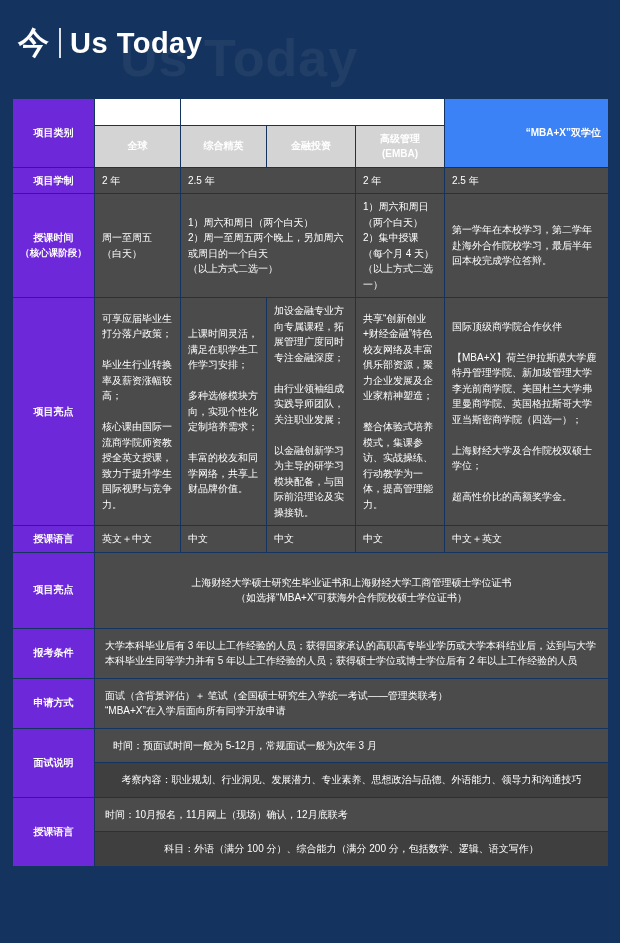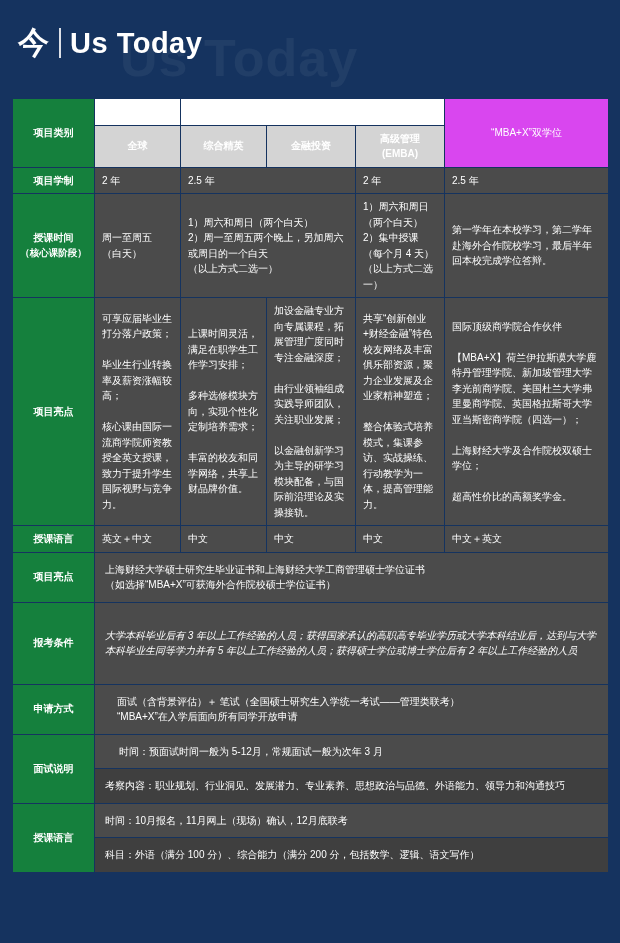--- a/index.html
+++ b/index.html
@@ -73,45 +73,45 @@
   .tbl td {
     border: 1px solid #15335f;
     vertical-align: middle;
     font-size: 10px;
     line-height: 1.55;
     color: #ffffff;
     padding: 5px 7px;
     box-sizing: border-box;
   }
   .lbl {
-    background: #15803d;
+    background: #6d28d9;
     color: #15335f;
     font-weight: bold;
     text-align: center;
     font-size: 12px;
     width: 82px;
     line-height: 1.35;
   }
   .lbl .sub {
     font-size: 9.5px;
     font-weight: bold;
     display: block;
   }
   .hd-white {
     background: #ffffff;
     color: #15335f;
     font-weight: bold;
     text-align: center;
     font-size: 12.5px;
   }
   .hd-gold {
-    background: #d946ef;
-    color: #15335f;
-    font-weight: normal;
-    text-align: center;
+    background: #3b82f6;
+    color: #15335f;
+    font-weight: bold;
+    text-align: right;
     font-size: 12.5px;
   }
   .hd-sub {
     background: #d4d4d4;
     color: #15335f;
     font-weight: bold;
     text-align: center;
     font-size: 11px;
   }
   .cell {
@@ -124,21 +124,21 @@
   }
   .cell-just {
     background: #4b4b4b;
     text-align: left;
     vertical-align: top;
     padding: 9px 8px;
     line-height: 1.72;
   }
   .cell-dark {
     background: #3f3f3f;
-    text-align: left;
+    text-align: center;
   }
   .tight { line-height: 1.5; }
 </style>
 </head>
 <body>
 
 <div class="page">
 
   <div class="header">
     <div class="ghost">Us Today</div>
@@ -234,38 +234,38 @@
         <td class="lbl">授课语言</td>
         <td class="cell">英文＋中文</td>
         <td class="cell">中文</td>
         <td class="cell">中文</td>
         <td class="cell">中文</td>
         <td class="cell">中文＋英文</td>
       </tr>
 
       <tr>
         <td class="lbl">项目亮点</td>
-        <td class="cell-l" colspan="5" style="white-space:pre-line; padding:9px 10px;">上海财经大学硕士研究生毕业证书和上海财经大学工商管理硕士学位证书
+        <td class="cell-l" colspan="5" style="white-space:pre-line; padding:22px 10px;text-align:center;">上海财经大学硕士研究生毕业证书和上海财经大学工商管理硕士学位证书
 （如选择“MBA+X”可获海外合作院校硕士学位证书）</td>
       </tr>
 
       <tr>
         <td class="lbl">报考条件</td>
-        <td class="cell-l" colspan="5" style="padding:25px 10px;font-style:italic;">大学本科毕业后有 3 年以上工作经验的人员；获得国家承认的高职高专毕业学历或大学本科结业后，达到与大学本科毕业生同等学力并有 5 年以上工作经验的人员；获得硕士学位或博士学位后有 2 年以上工作经验的人员</td>
+        <td class="cell-l" colspan="5" style="padding:9px 10px;">大学本科毕业后有 3 年以上工作经验的人员；获得国家承认的高职高专毕业学历或大学本科结业后，达到与大学本科毕业生同等学力并有 5 年以上工作经验的人员；获得硕士学位或博士学位后有 2 年以上工作经验的人员</td>
       </tr>
 
       <tr>
         <td class="lbl">申请方式</td>
-        <td class="cell-l" colspan="5" style="white-space:pre-line; padding:9px 22px;">面试（含背景评估）＋ 笔试（全国硕士研究生入学统一考试——管理类联考）
+        <td class="cell-l" colspan="5" style="white-space:pre-line; padding:9px 10px;">面试（含背景评估）＋ 笔试（全国硕士研究生入学统一考试——管理类联考）
 “MBA+X”在入学后面向所有同学开放申请</td>
       </tr>
 
       <tr>
         <td class="lbl" rowspan="2">面试说明</td>
-        <td class="cell-l" colspan="5" style="padding:9px 24px;">时间：预面试时间一般为 5-12月，常规面试一般为次年 3 月</td>
+        <td class="cell-l" colspan="5" style="padding:9px 18px;">时间：预面试时间一般为 5-12月，常规面试一般为次年 3 月</td>
       </tr>
       <tr>
         <td class="cell-dark" colspan="5" style="padding:9px 10px;">考察内容：职业规划、行业洞见、发展潜力、专业素养、思想政治与品德、外语能力、领导力和沟通技巧</td>
       </tr>
 
       <tr>
         <td class="lbl" rowspan="2">授课语言</td>
         <td class="cell-l" colspan="5" style="padding:9px 10px;">时间：10月报名，11月网上（现场）确认，12月底联考</td>
       </tr>
       <tr>

